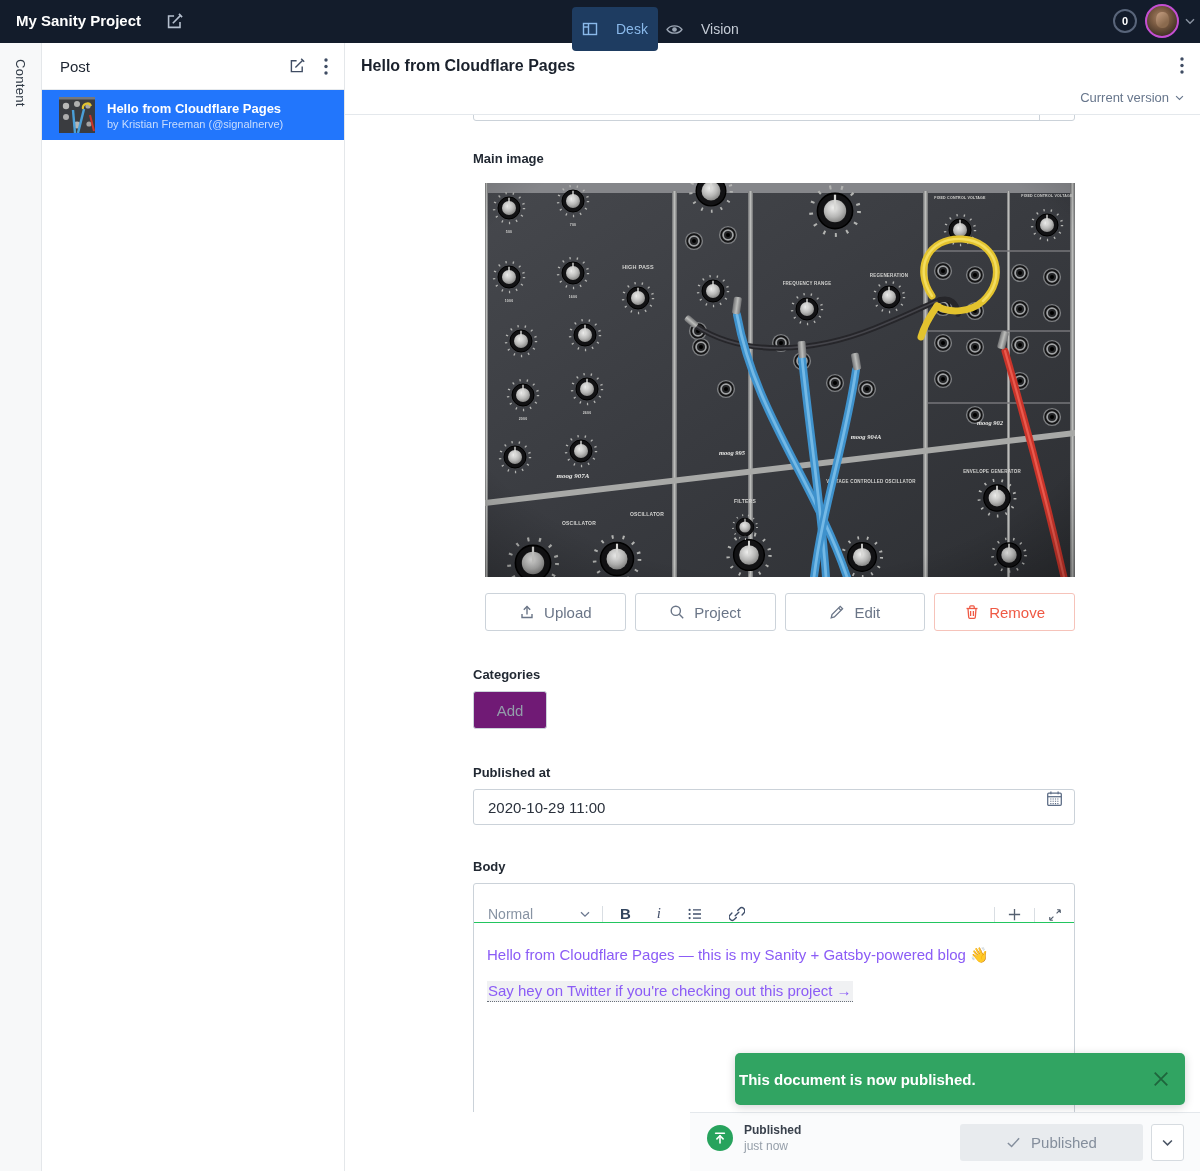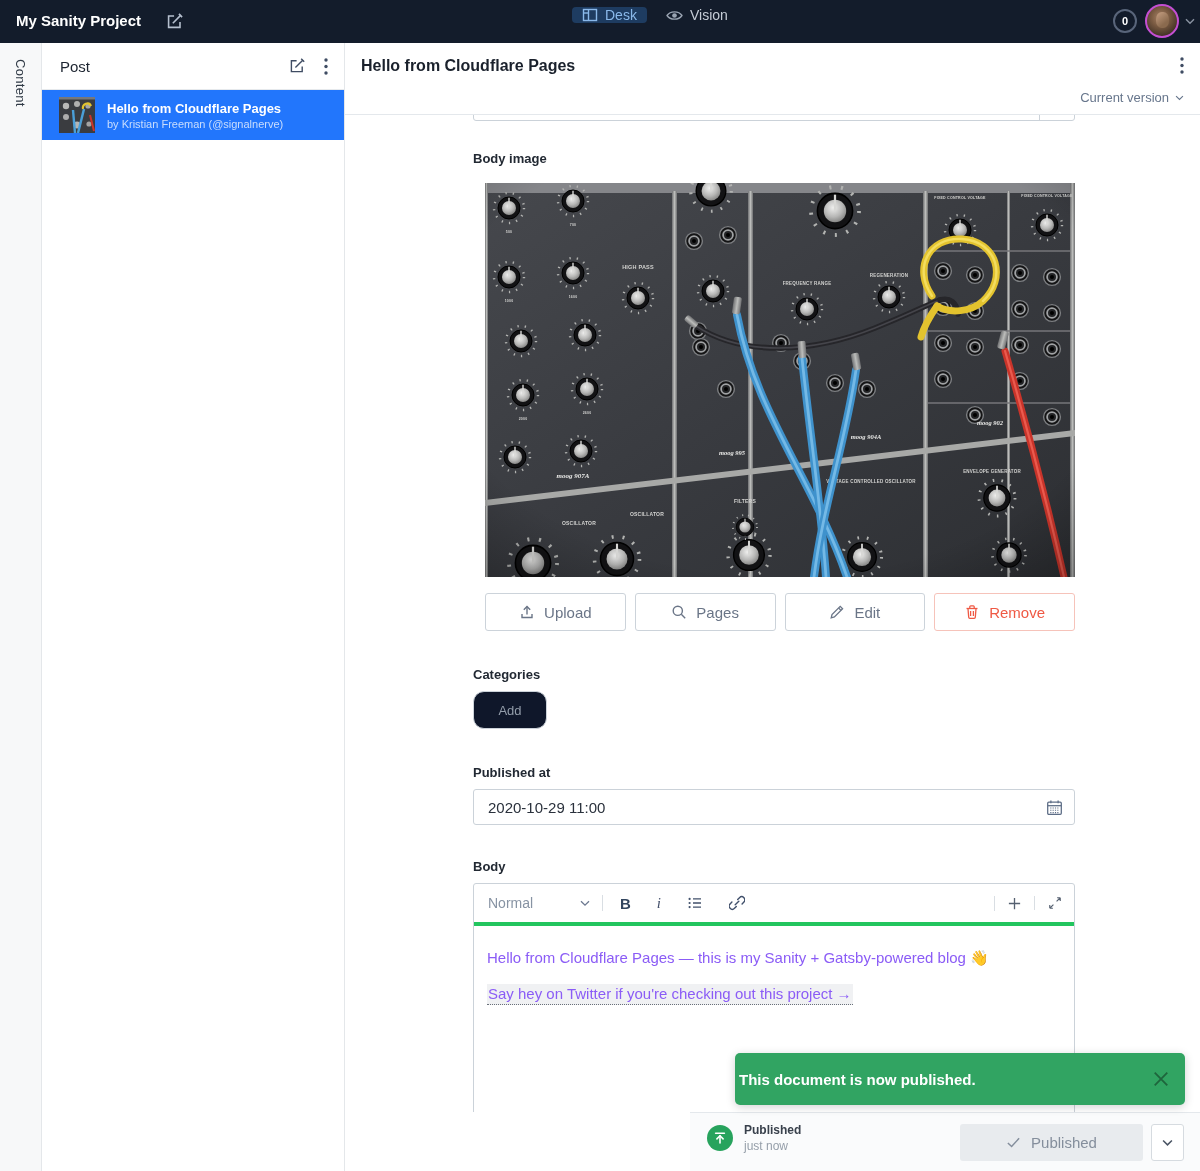--- a/index.html
+++ b/index.html
@@ -10,21 +10,21 @@
   
   .topbar{position:absolute;left:0;top:0;width:1200px;height:43px;background:#131c2b;z-index:30}
   .tb-title{position:absolute;left:16px;top:12px;font-size:15px;font-weight:700;color:#fff}
   .tb-compose{position:absolute;left:165px;top:12px;width:19px;height:19px;color:#b6c0cf;cursor:pointer}
   .tb-search{position:absolute;left:198px;top:8px;width:367px;height:27px;background:#1b2636;
              border:1px solid #303c4f;border-radius:4px;display:flex;align-items:center;box-sizing:border-box}
   .tb-search svg{margin:0 7px 0 9px;color:#97a2b3}
   .tb-search input{background:transparent;border:0;outline:0;color:#dfe5ec;font-size:14px;width:300px;
                    font-family:"Liberation Sans",sans-serif}
   .tb-search input::placeholder{color:#8d99ab}
-  .tb-tab{position:absolute;top:7px;height:16px;display:flex;align-items:center;gap:7px;border-radius:4px;
+  .tb-tab{position:absolute;top:7px;height:44px;display:flex;align-items:center;gap:18px;border-radius:4px;
           padding:0 10px;font-size:14px;cursor:pointer;box-sizing:border-box}
   .tb-tab.active{left:572px;background:#1e3c61;color:#8ab9ea}
   .tb-tab.plain{left:656px;color:#c5ccd6}
   .tb-tab.plain svg{color:#9aa4b2}
   .tb-badge{position:absolute;left:1113px;top:9px;width:24px;height:24px;border:2px solid #59657a;border-radius:50%;
             box-sizing:border-box;color:#fff;font-size:11px;font-weight:700;display:flex;align-items:center;
             justify-content:center;cursor:pointer}
   .tb-avatar{position:absolute;left:1145px;top:4px;width:34px;height:34px;border-radius:50%;cursor:pointer;
              border:2px solid #c44fd3;box-sizing:border-box;overflow:hidden;
              background:radial-gradient(circle at 45% 38%,#a98468 0%,#7c5c43 35%,#4a382a 70%,#241c14 100%)}
@@ -70,34 +70,34 @@
   .img-box{position:absolute;left:140px;top:68px;width:590px;height:394px;cursor:pointer}
   .img-btns{position:absolute;left:140px;top:478px;width:590px;display:flex;gap:9px}
   .btn{height:38px;border:1px solid #ccd3da;border-radius:3px;background:#fff;display:flex;align-items:center;
        justify-content:center;gap:9px;font-size:15px;color:#6a7587;cursor:pointer;box-sizing:border-box;
        font-family:"Liberation Sans",sans-serif}
   .img-btns .btn{flex:1}
   .btn.danger{border-color:#f6c3ba;color:#ef5944}
   .btn svg{flex:0 0 auto}
 
   .cat-label{top:552px}
-  .add-btn{position:absolute;left:128px;top:576px;width:74px;height:38px;border:1px solid #ccd3da;border-radius:11px;
-           background:#0f172a;font-size:13px;color:#939daa;display:flex;align-items:center;justify-content:center;cursor:pointer}
+  .add-btn{position:absolute;left:128px;top:576px;width:74px;height:38px;border:1px solid #ccd3da;border-radius:3px;
+           background:#701a75;font-size:15px;color:#939daa;display:flex;align-items:center;justify-content:center;cursor:pointer}
 
   .pub-label{top:650px}
   .date-wrap{position:absolute;left:128px;top:674px;width:602px;height:36px;border:1px solid #cbd2d9;border-radius:3px;
-             box-sizing:border-box;display:flex;align-items:center}
+             box-sizing:border-box;display:flex;}
   .date-wrap input{border:0;outline:0;flex:1;margin-left:12px;font-size:15px;color:#2a313c;
                    font-family:"Liberation Sans",sans-serif}
   .date-wrap .cal{margin-right:11px;color:#5d6d86;cursor:pointer;display:flex}
 
   .body-label{top:744px}
   .editor{position:absolute;left:128px;top:768px;width:602px;height:330px;border:1px solid #cbd2d9;border-radius:3px;
           box-sizing:border-box;background:#fff}
-  .ed-toolbar{height:38px;border-bottom:4px solid #22c55e;display:flex;align-items:center}
+  .ed-toolbar{height:38px;border-bottom:1px solid #22c55e;display:flex;align-items:flex-end}
   .ed-style{width:129px;display:flex;align-items:center;justify-content:space-between;padding:0 12px 0 14px;
             border-right:1px solid #d9dee3;cursor:pointer;box-sizing:border-box}
   .ed-style .st{font-size:14px;color:#8793a3}
   .ed-style svg{color:#6c7popup-wrap}
   .ed-icons{flex:1;display:flex;align-items:center;gap:26px;padding-left:17px}
   .ed-ic{cursor:pointer;display:flex;align-items:center;color:#41506b}
   .ed-b{font-size:15px;font-weight:700;color:#33465f}
   .ed-i{font-size:15px;font-style:italic;font-family:"Liberation Serif",serif;color:#44506b}
   .ed-cell{width:39px;border-left:1px solid #d9dee3;display:flex;align-items:center;justify-content:center;
            color:#556070;cursor:pointer}
@@ -225,21 +225,21 @@
         </svg>
     </span>
   </div>
 
   <div class="doc-scroll">
 
     <div class="partial-input">
         <span class="pi-div"></span>
       </div>
 
-    <span class="field-label img-label">Body image</span>
+    <span class="field-label img-label">Main image</span>
 
     <svg class="img-box" viewBox="0 0 590 394" preserveAspectRatio="none">
       <defs>
         <radialGradient id="gk" cx="42%" cy="35%" r="75%">
           <stop offset="0" stop-color="#efefee"></stop>
             <stop offset=".55" stop-color="#b7b7b6"></stop>
             <stop offset="1" stop-color="#767675"></stop>
         </radialGradient>
         <linearGradient id="gpanel" x1="0" y1="0" x2="1" y2="1">
           <stop offset="0" stop-color="#46484d"></stop>
@@ -395,21 +395,21 @@
             <path d="M8 10.6 V2.6"></path>
             <path d="M4.8 5.8 L8 2.6 L11.2 5.8"></path>
         </svg>
         <span>Upload</span>
       </button>
       <button class="btn">
         <svg width="16" height="16" viewBox="0 0 16 16" fill="none" stroke="currentColor" stroke-width="1.4">
           <circle cx="6.8" cy="6.8" r="4.6"></circle>
             <path d="M10.3 10.3 L14.2 14.2"></path>
         </svg>
-        <span>Pages</span>
+        <span>Project</span>
       </button>
       <button class="btn">
         <svg width="16" height="16" viewBox="0 0 16 16" fill="none" stroke="currentColor" stroke-width="1.3">
           <path d="M2.2 13.8 L3 10.6 L11.2 2.4 L13.6 4.8 L5.4 13 L2.2 13.8 Z"></path>
             <path d="M9.6 4 L12 6.4"></path>
         </svg>
         <span>Edit</span>
       </button>
       <button class="btn danger">
         <svg width="16" height="16" viewBox="0 0 16 16" fill="none" stroke="currentColor" stroke-width="1.3">

